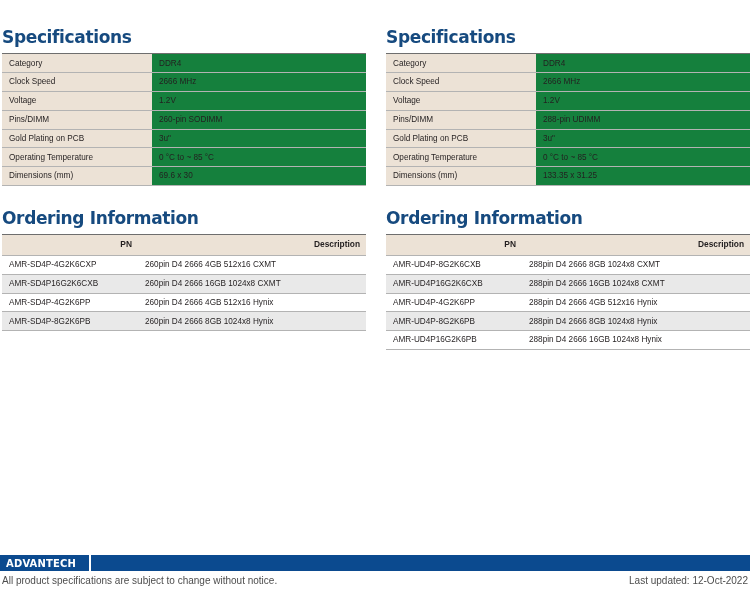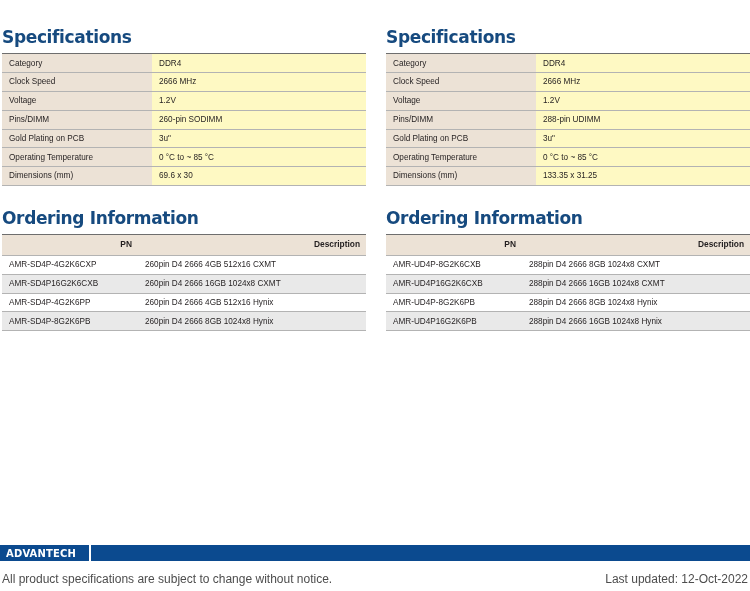--- a/index.html
+++ b/index.html
@@ -70,21 +70,21 @@
     white-space: nowrap;
     overflow: hidden;
     text-overflow: ellipsis;
   }
   
   table.spec td.k {
     width: 150px;
     background: #ece2d6;
   }
   table.spec td.v {
-    background: #fef9c3;
+    background: #15803d;
   }
 
   
   table.order th {
     background: #ece2d6;
     font-weight: bold;
     text-align: right;
     font-size: 8.4px;
     padding-top: 5px;
     padding-bottom: 5px;
@@ -122,22 +122,22 @@
     letter-spacing: 0.2px;
     line-height: 1;
     transform: scaleX(0.95);
     transform-origin: left center;
     white-space: nowrap;
   }
   .footer-note {
     display: flex;
     justify-content: space-between;
     align-items: baseline;
-    padding: 11px 2px 5px 2px;
-    font-size: 12px;
+    padding: 4px 2px 5px 2px;
+    font-size: 10px;
     color: #4d4d4d;
   }
   .footer-note .right { color: #4d4d4d; }
 </style>
 </head>
 <body>
 
 <div class="page">
 
   <div class="columns">
@@ -258,20 +258,24 @@
         <tbody>
             <tr>
               <td class="pn">AMR-UD4P-8G2K6CXB</td>
               <td>288pin D4 2666 8GB 1024x8 CXMT</td>
             </tr>
             <tr>
               <td class="pn">AMR-UD4P16G2K6CXB</td>
               <td>288pin D4 2666 16GB 1024x8 CXMT</td>
             </tr>
             <tr>
+              <td class="pn">AMR-UD4P-4G2K6PP</td>
+              <td>288pin D4 2666 4GB 512x16 Hynix</td>
+            </tr>
+            <tr>
               <td class="pn">AMR-UD4P-8G2K6PB</td>
               <td>288pin D4 2666 8GB 1024x8 Hynix</td>
             </tr>
             <tr>
               <td class="pn">AMR-UD4P16G2K6PB</td>
               <td>288pin D4 2666 16GB 1024x8 Hynix</td>
             </tr>
           </tbody>
       </table>
     </div>

